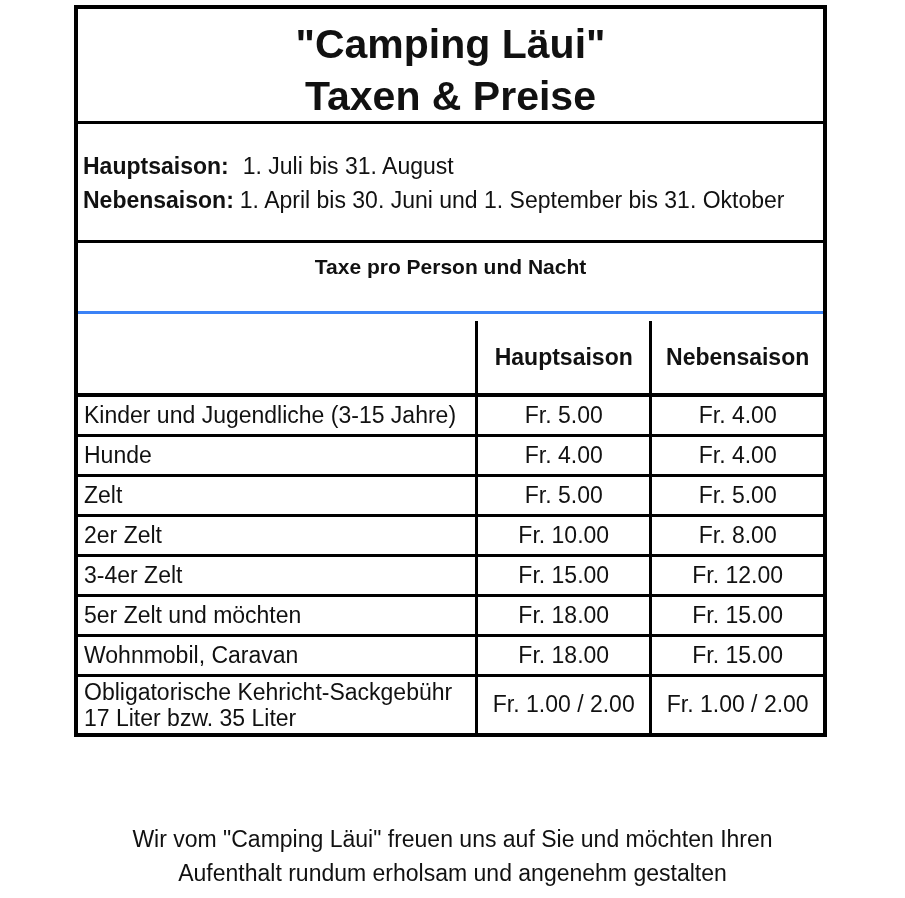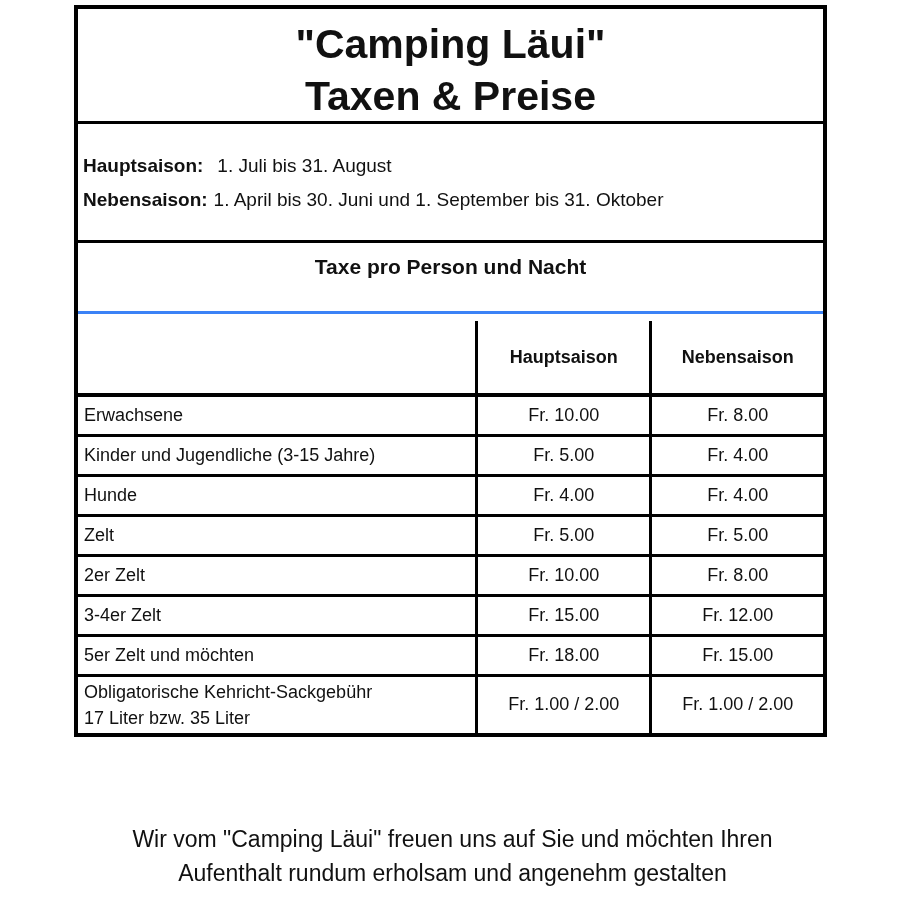--- a/index.html
+++ b/index.html
@@ -34,21 +34,21 @@
     letter-spacing: 0px;
   }
 
   
   .seasons-block {
     height: 119px;
     border-bottom: 3px solid #000000;
     padding: 25px 6px 0 5px;
   }
   .season-line {
-    font-size: 19px;
+    font-size: 23px;
     line-height: 34px;
     white-space: nowrap;
   }
   .season-label { font-weight: bold; }
   .season-gap-wide { display: inline-block; width: 14px; }
   .season-gap { display: inline-block; width: 6px; }
 
   
   .notice-block {
     height: 71px;
@@ -68,21 +68,21 @@
   table.price-table {
     width: 100%;
     border-collapse: collapse;
     table-layout: fixed;
   }
   .price-table col.c-label { width: 53.5%; }
   .price-table col.c-haupt { width: 23.4%; }
   .price-table col.c-neben { width: 23.1%; }
   .price-table th, .price-table td {
     border: 3px solid #000000;
-    font-size: 18px;
+    font-size: 23px;
     vertical-align: middle;
     background: #ffffff;
   }
   .price-table th:first-child, .price-table td:first-child { border-left: none; }
   .price-table th:last-child,  .price-table td:last-child  { border-right: none; }
   .price-table thead th { border-top: none; border-bottom: 4px solid #000000; }
   .price-table tbody tr:last-child td { border-bottom: none; }
   .price-table thead th {
     height: 74px;
     font-weight: bold;
@@ -143,83 +143,83 @@
           <col class="c-neben">
       </colgroup>
       <thead>
         <tr>
           <th></th>
           <th>Hauptsaison</th>
           <th>Nebensaison</th>
         </tr>
       </thead>
       <tbody id="price-rows">
-  <tr>
-    <td class="cell-label">
-      <div>Erwachsene</div>
+
+  <tr>
+    <td class="cell-label">
+      <div>Kinder und Jugendliche (3-15 Jahre)</div>
+
+    </td>
+    <td class="cell-price">Fr. 5.00</td>
+    <td class="cell-price">Fr. 4.00</td>
+  </tr>
+
+  <tr>
+    <td class="cell-label">
+      <div>Hunde</div>
+
+    </td>
+    <td class="cell-price">Fr. 4.00</td>
+    <td class="cell-price">Fr. 4.00</td>
+  </tr>
+
+  <tr>
+    <td class="cell-label">
+      <div>Zelt</div>
+
+    </td>
+    <td class="cell-price">Fr. 5.00</td>
+    <td class="cell-price">Fr. 5.00</td>
+  </tr>
+
+  <tr>
+    <td class="cell-label">
+      <div>2er Zelt</div>
 
     </td>
     <td class="cell-price">Fr. 10.00</td>
     <td class="cell-price">Fr. 8.00</td>
   </tr>
 
   <tr>
     <td class="cell-label">
-      <div>Kinder und Jugendliche (3-15 Jahre)</div>
-
-    </td>
-    <td class="cell-price">Fr. 5.00</td>
-    <td class="cell-price">Fr. 4.00</td>
-  </tr>
-
-  <tr>
-    <td class="cell-label">
-      <div>Hunde</div>
-
-    </td>
-    <td class="cell-price">Fr. 4.00</td>
-    <td class="cell-price">Fr. 4.00</td>
-  </tr>
-
-  <tr>
-    <td class="cell-label">
-      <div>Zelt</div>
-
-    </td>
-    <td class="cell-price">Fr. 5.00</td>
-    <td class="cell-price">Fr. 5.00</td>
-  </tr>
-
-  <tr>
-    <td class="cell-label">
-      <div>2er Zelt</div>
-
-    </td>
-    <td class="cell-price">Fr. 10.00</td>
-    <td class="cell-price">Fr. 8.00</td>
-  </tr>
-
-  <tr>
-    <td class="cell-label">
       <div>3-4er Zelt</div>
 
     </td>
     <td class="cell-price">Fr. 15.00</td>
     <td class="cell-price">Fr. 12.00</td>
   </tr>
 
   <tr>
     <td class="cell-label">
       <div>5er Zelt und möchten</div>
 
     </td>
     <td class="cell-price">Fr. 18.00</td>
     <td class="cell-price">Fr. 15.00</td>
   </tr>
 
+  <tr>
+    <td class="cell-label">
+      <div>Wohnmobil, Caravan</div>
+
+    </td>
+    <td class="cell-price">Fr. 18.00</td>
+    <td class="cell-price">Fr. 15.00</td>
+  </tr>
 
   <tr class="row-tall">
     <td class="cell-label">
       <div>Obligatorische Kehricht-Sackgebühr</div>
       <div>17 Liter bzw. 35 Liter</div>
     </td>
     <td class="cell-price">Fr. 1.00 / 2.00</td>
     <td class="cell-price">Fr. 1.00 / 2.00</td>
   </tr>
 </tbody>

